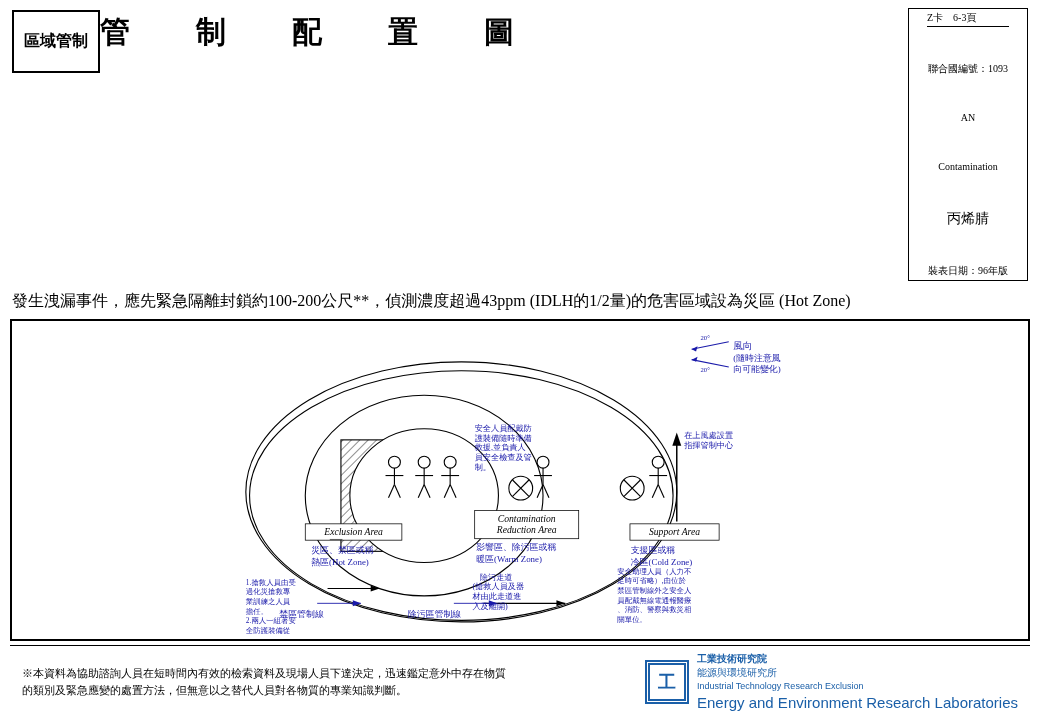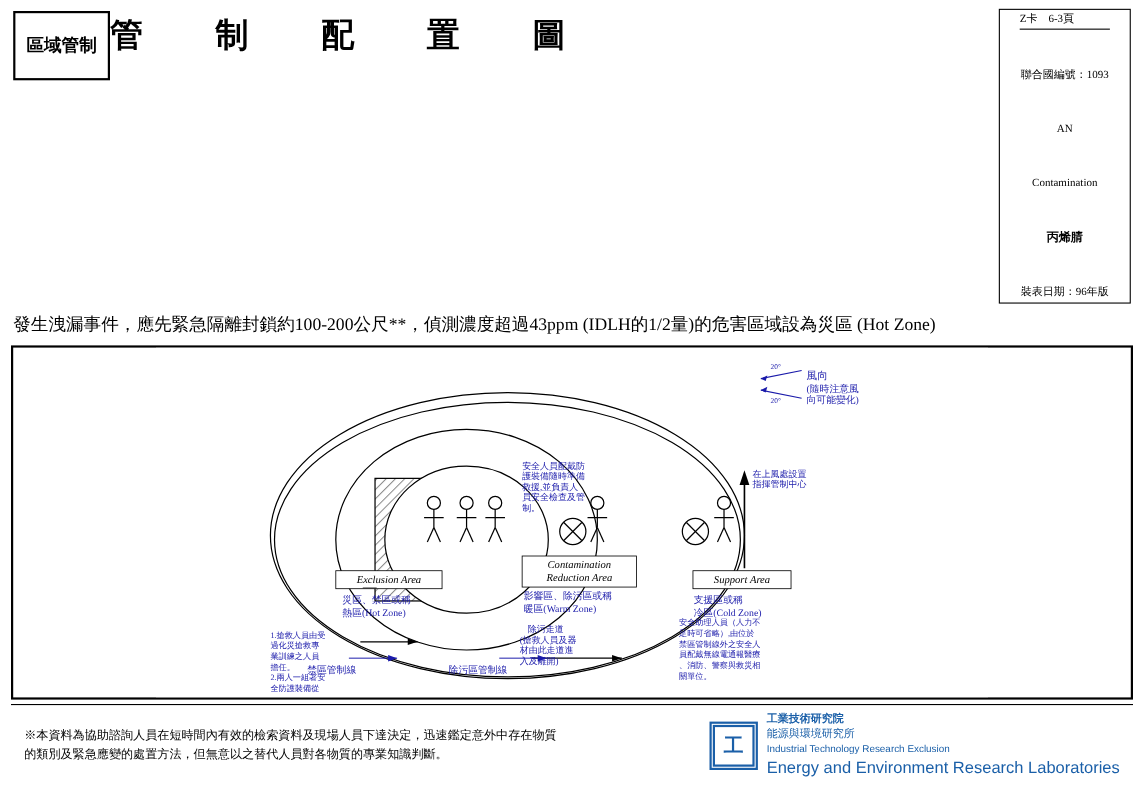--- a/index.html
+++ b/index.html
@@ -52,22 +52,22 @@
       font-size: 10px;
       border-bottom: 1px solid #000;
       padding-bottom: 1px;
       margin-bottom: 1px;
     }
     .card-info .row {
       font-size: 10px;
       margin-top: 35px;
     }
     .card-info .bold-row {
-      font-weight: bold;
-      font-size: 11px;
+      font-weight: normal;
+      font-size: 14px;
     }
 
     
     .subtitle {
       font-size: 16px;
       color: #000;
       padding: 4px 12px 6px 12px;
       line-height: 1.5;
     }
 

